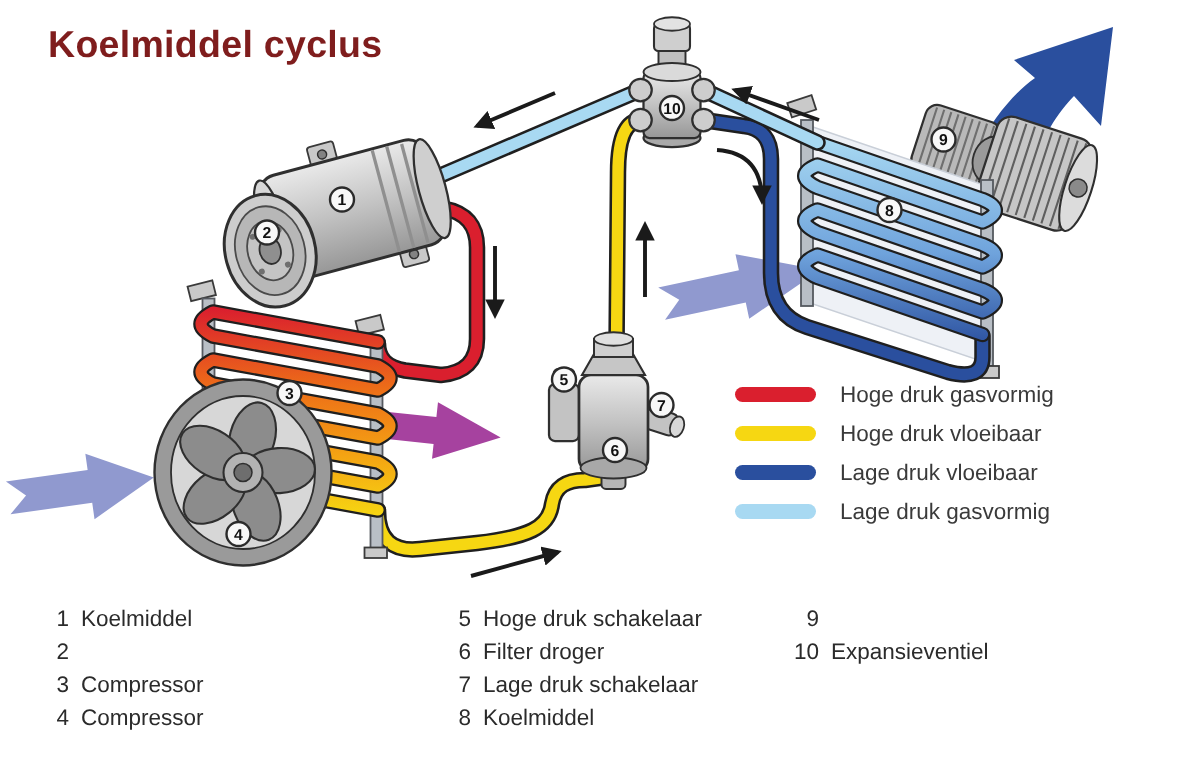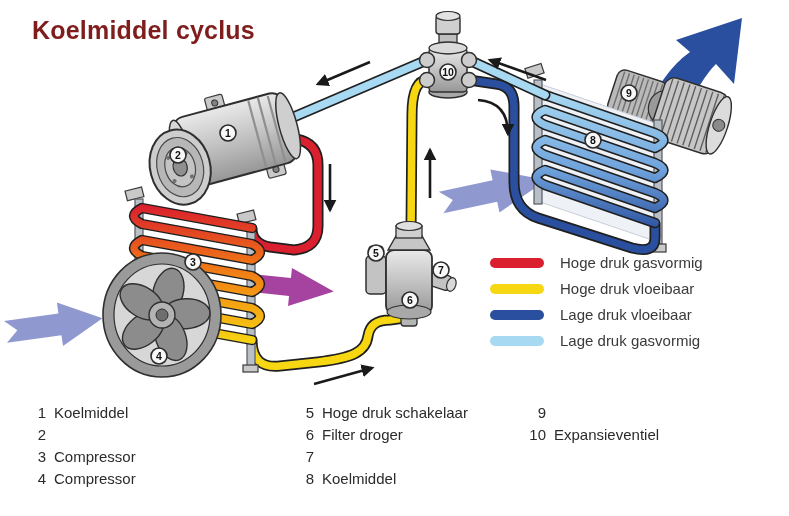--- a/index.html
+++ b/index.html
@@ -264,20 +264,21 @@
       <div class="row">
           <span class="num">5</span>
           <span class="lbl">Hoge druk schakelaar</span>
         </div>
       <div class="row">
           <span class="num">6</span>
           <span class="lbl">Filter droger</span>
         </div>
       <div class="row">
           <span class="num">7</span>
+          <span class="lbl">Lage druk schakelaar</span>
         </div>
       <div class="row">
           <span class="num">8</span>
           <span class="lbl">Koelmiddel</span>
         </div>
     </div>
     <div class="pcol c3">
       <div class="row">
           <span class="num">9</span>
         </div>

